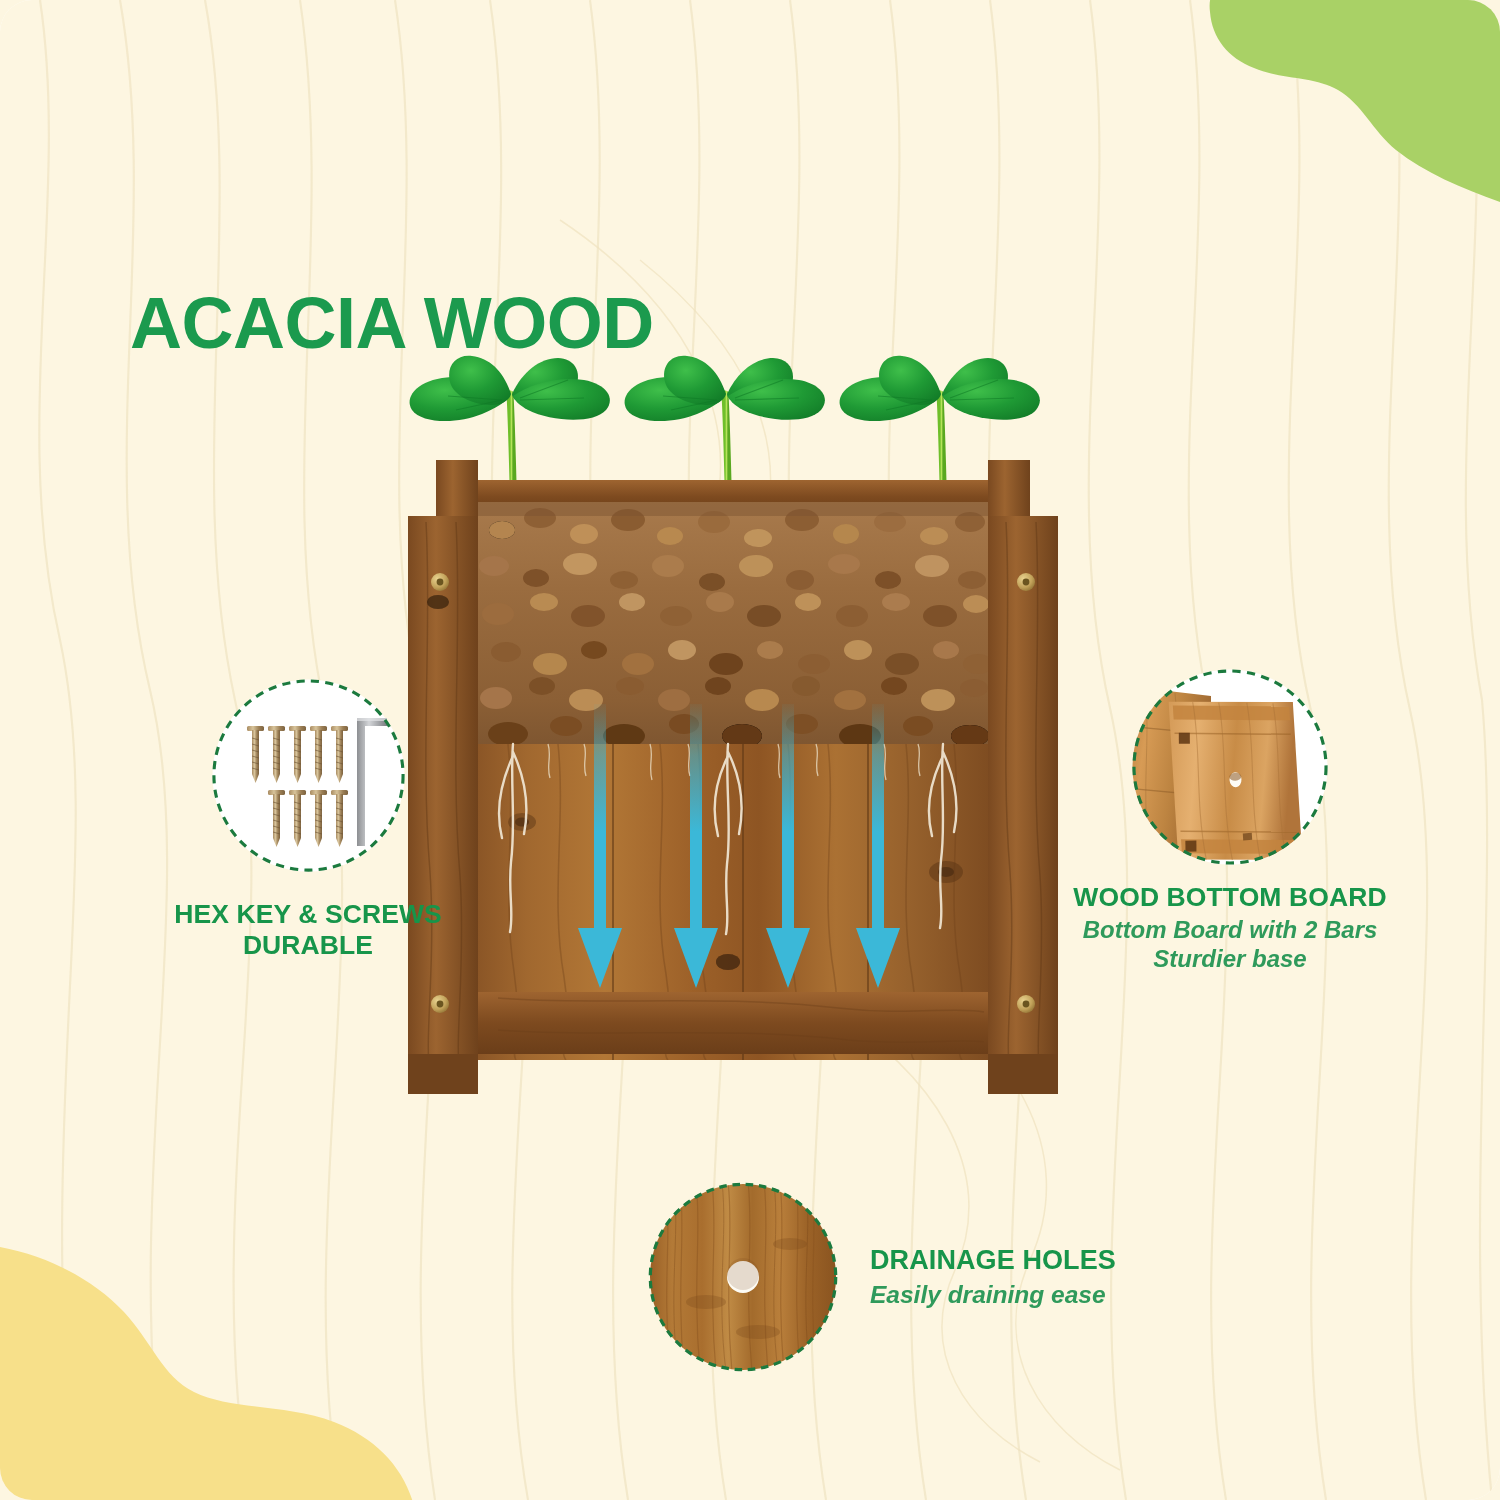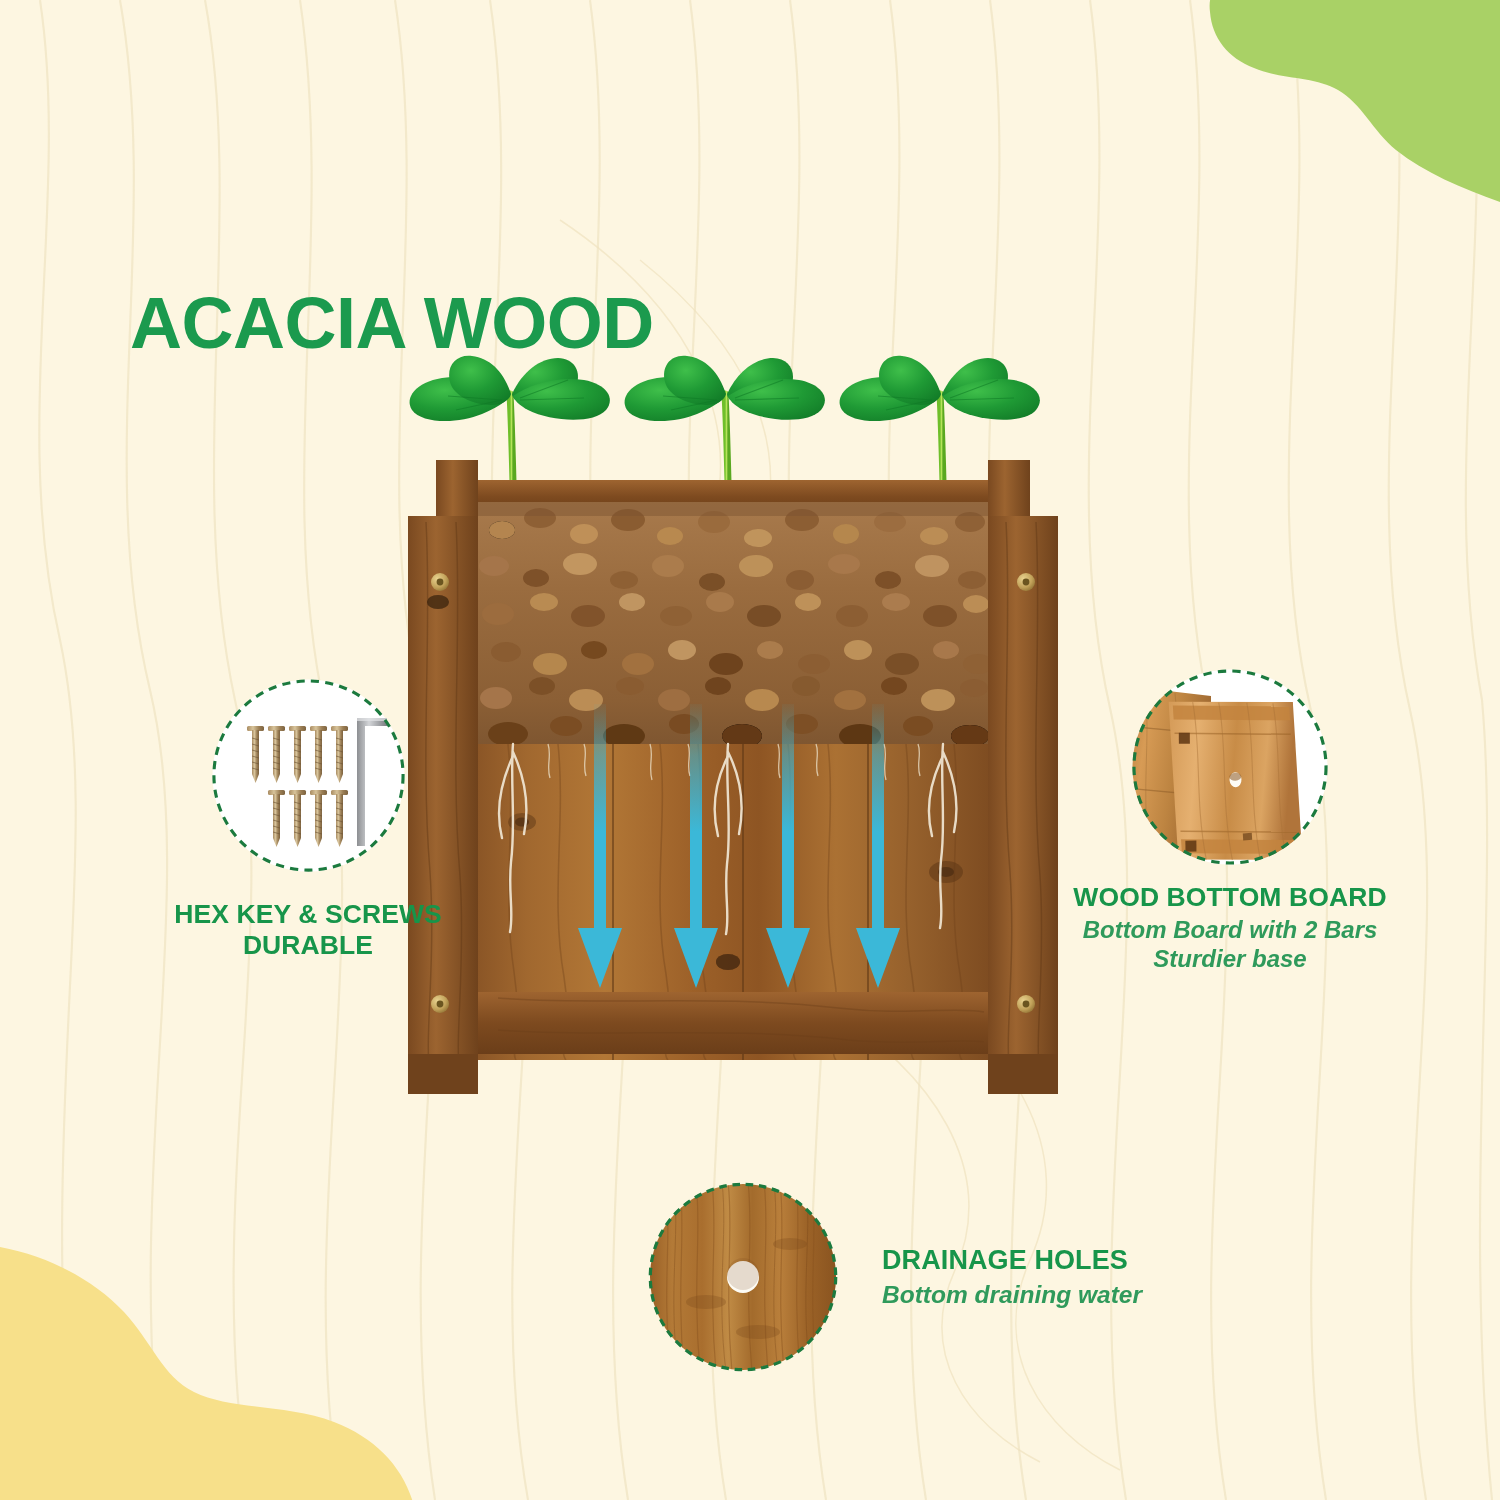--- a/index.html
+++ b/index.html
@@ -14,20 +14,21 @@
     font-family: "Liberation Sans", sans-serif;
     overflow: hidden;
   }
 
   #poster {
     position: relative;
     width: 1500px;
     height: 1500px;
     background: #ffffff;
     overflow: hidden;
+    border-radius: 32px;
   }
 
   
   .bg-grain {
     position: absolute;
     inset: 0;
     z-index: 0;
     pointer-events: none;
   }
 
@@ -101,21 +102,21 @@
 
   
   #feat-board { left: 1020px; top: 668px; width: 420px; }
   #feat-board .feature-circle { width: 198px; height: 198px; margin: 0 auto; }
   #feat-board .feature-title { font-size: 26.5px; margin-top: 16px; }
   #feat-board .feature-sub { font-size: 24px; }
 
   
   #feat-drain {
     left: 648px; top: 1182px; width: 560px;
-    display: flex; align-items: center; gap: 44px;
+    display: flex; align-items: center; gap: 32px;
   }
   #feat-drain .feature-circle { width: 190px; height: 190px; flex: 0 0 190px; }
   #feat-drain .feature-textwrap { text-align: left; }
   #feat-drain .feature-title { font-size: 27px; text-align: left; }
   #feat-drain .feature-sub { font-size: 24.5px; text-align: left; }
 
   .dashed-ring {
     position: absolute;
     inset: 0;
     border-radius: 50%;
@@ -759,17 +760,17 @@
         </g>
         <circle cx="95" cy="95" r="16" fill="#fdfbf4"></circle>
         <circle cx="95" cy="92" r="16" fill="#7a4a1d" opacity="0.18"></circle>
       </svg>
       <svg class="dashed-ring" viewBox="0 0 100 100" preserveAspectRatio="none">
         <circle cx="50" cy="50" r="48.8" fill="none" stroke="#1b7a3e" stroke-width="1.7" stroke-dasharray="4.0 3.0" stroke-linecap="butt"></circle>
       </svg>
     </div>
     <div class="feature-textwrap">
       <p class="feature-title">DRAINAGE HOLES</p>
-      <p class="feature-sub">Bottom draining water</p>
+      <p class="feature-sub">Easily draining ease</p>
     </div>
   </div>
 
 </div>
 
 </body></html>

